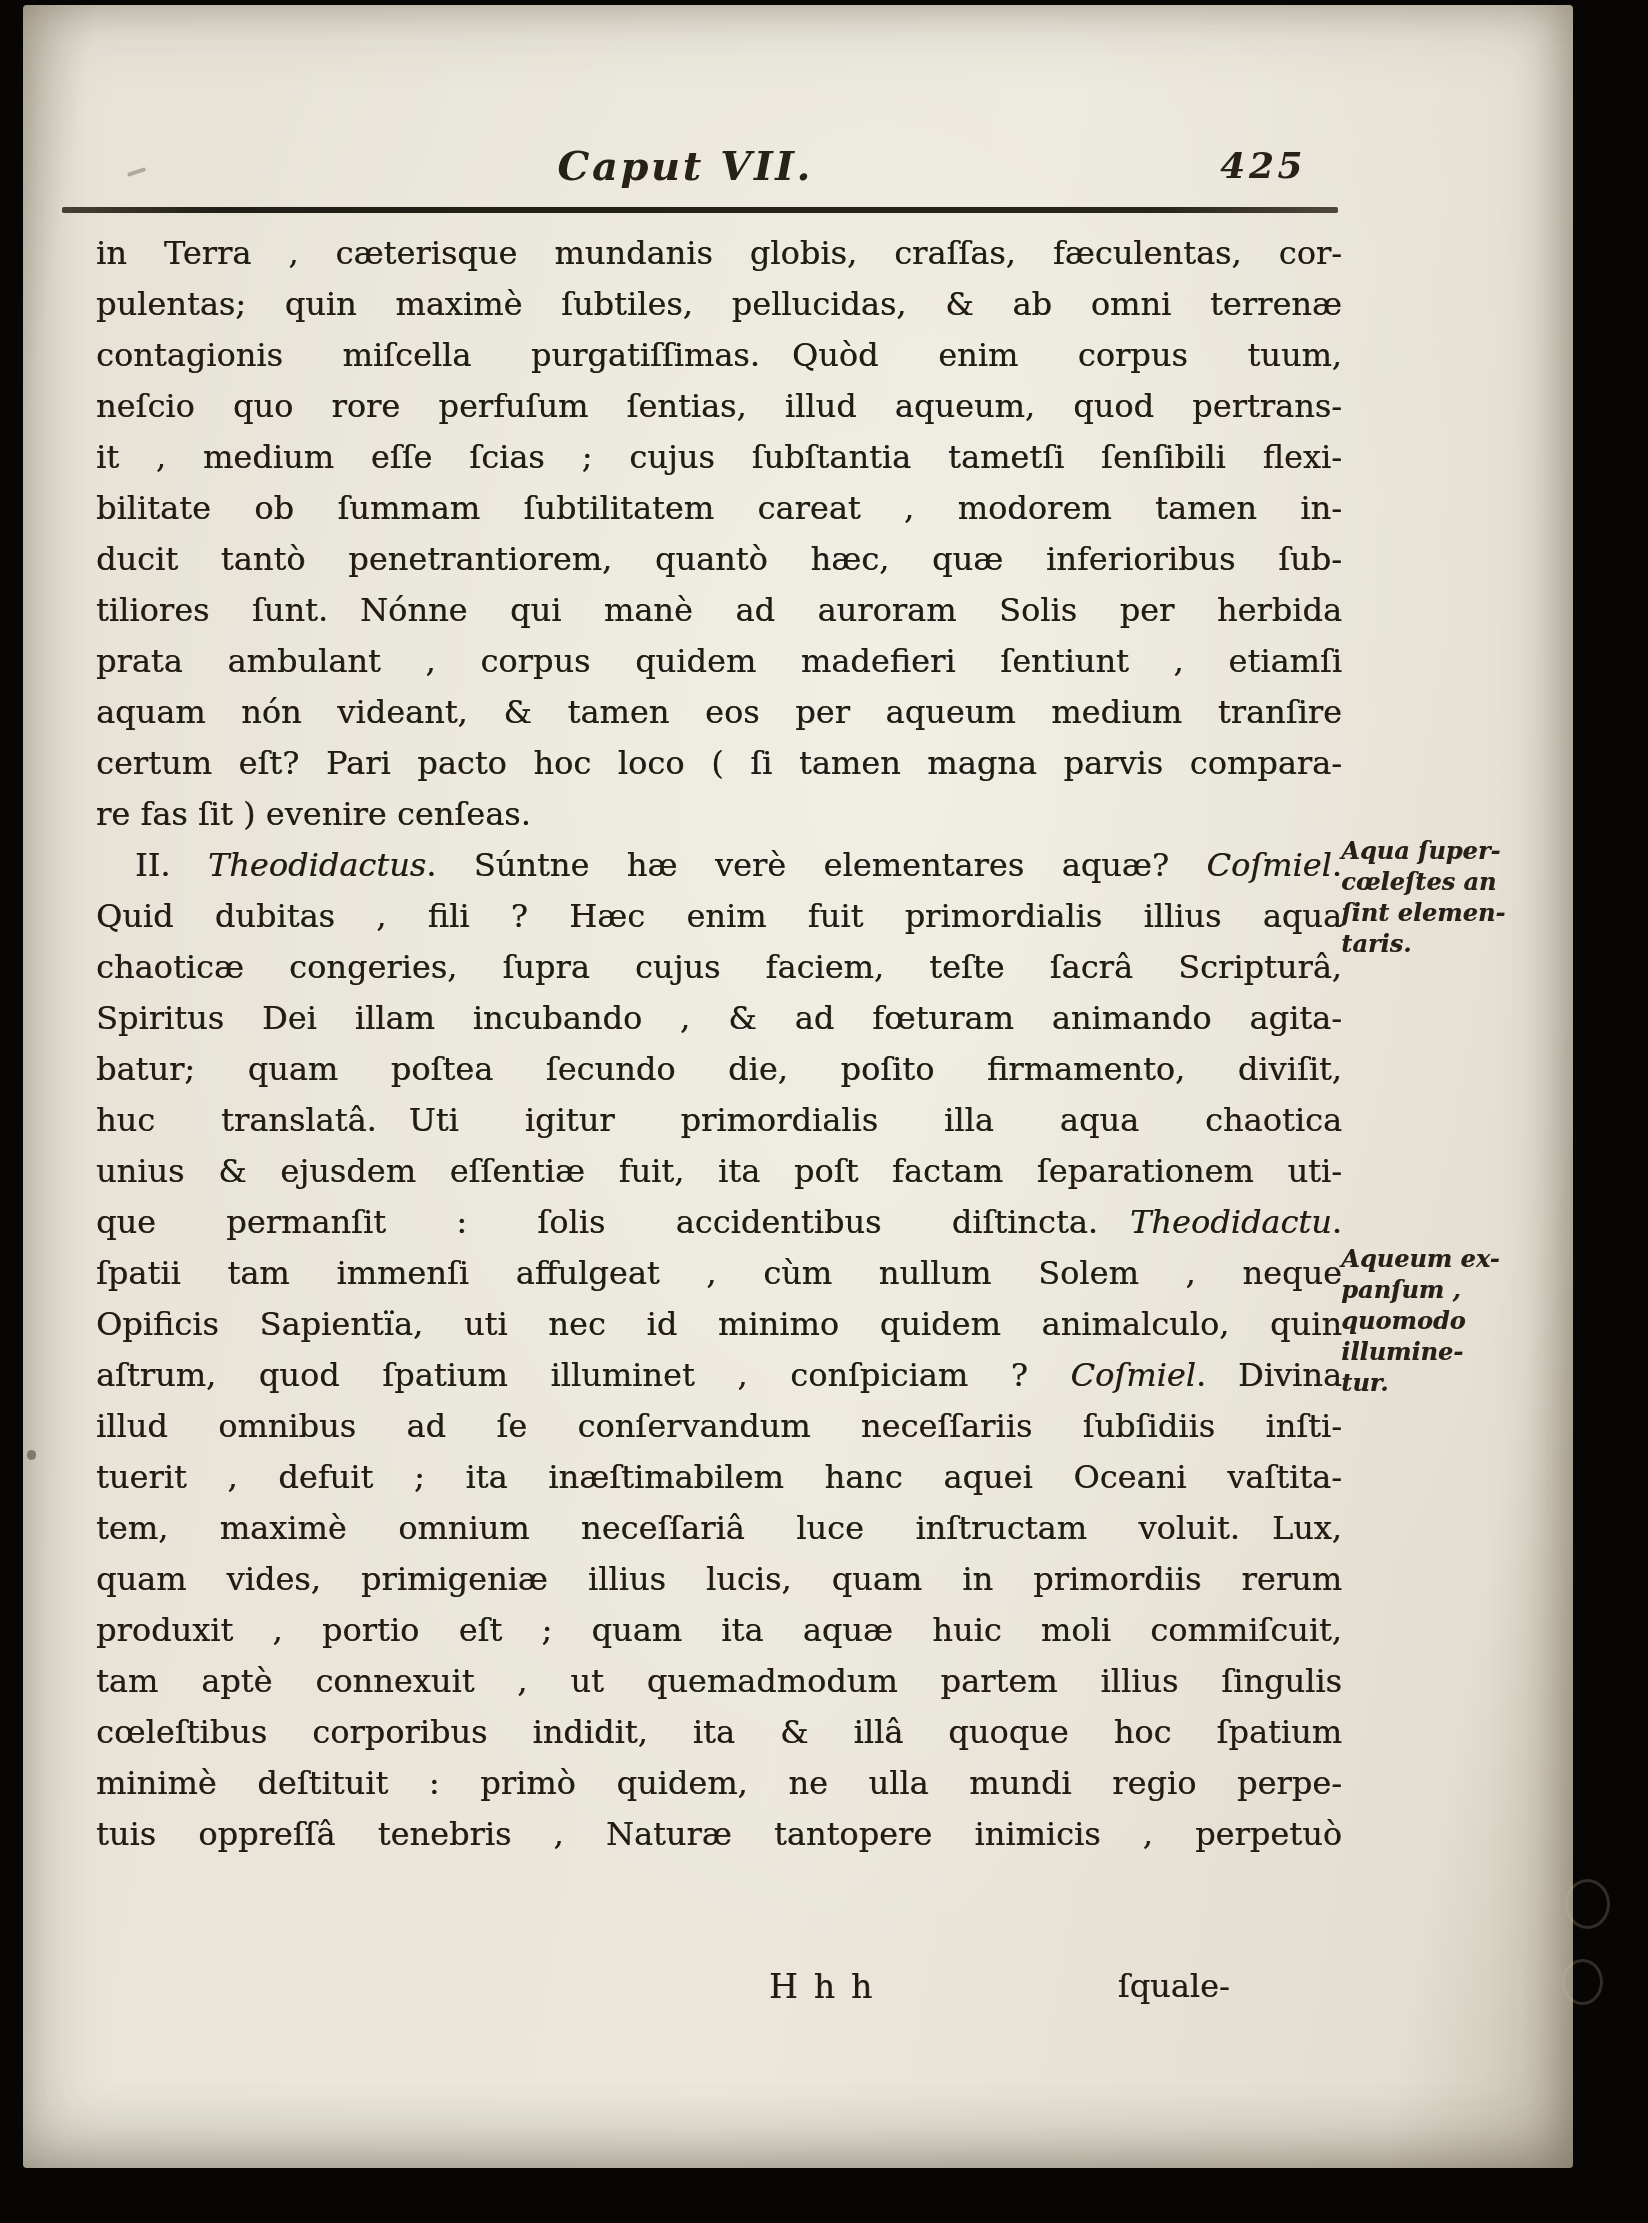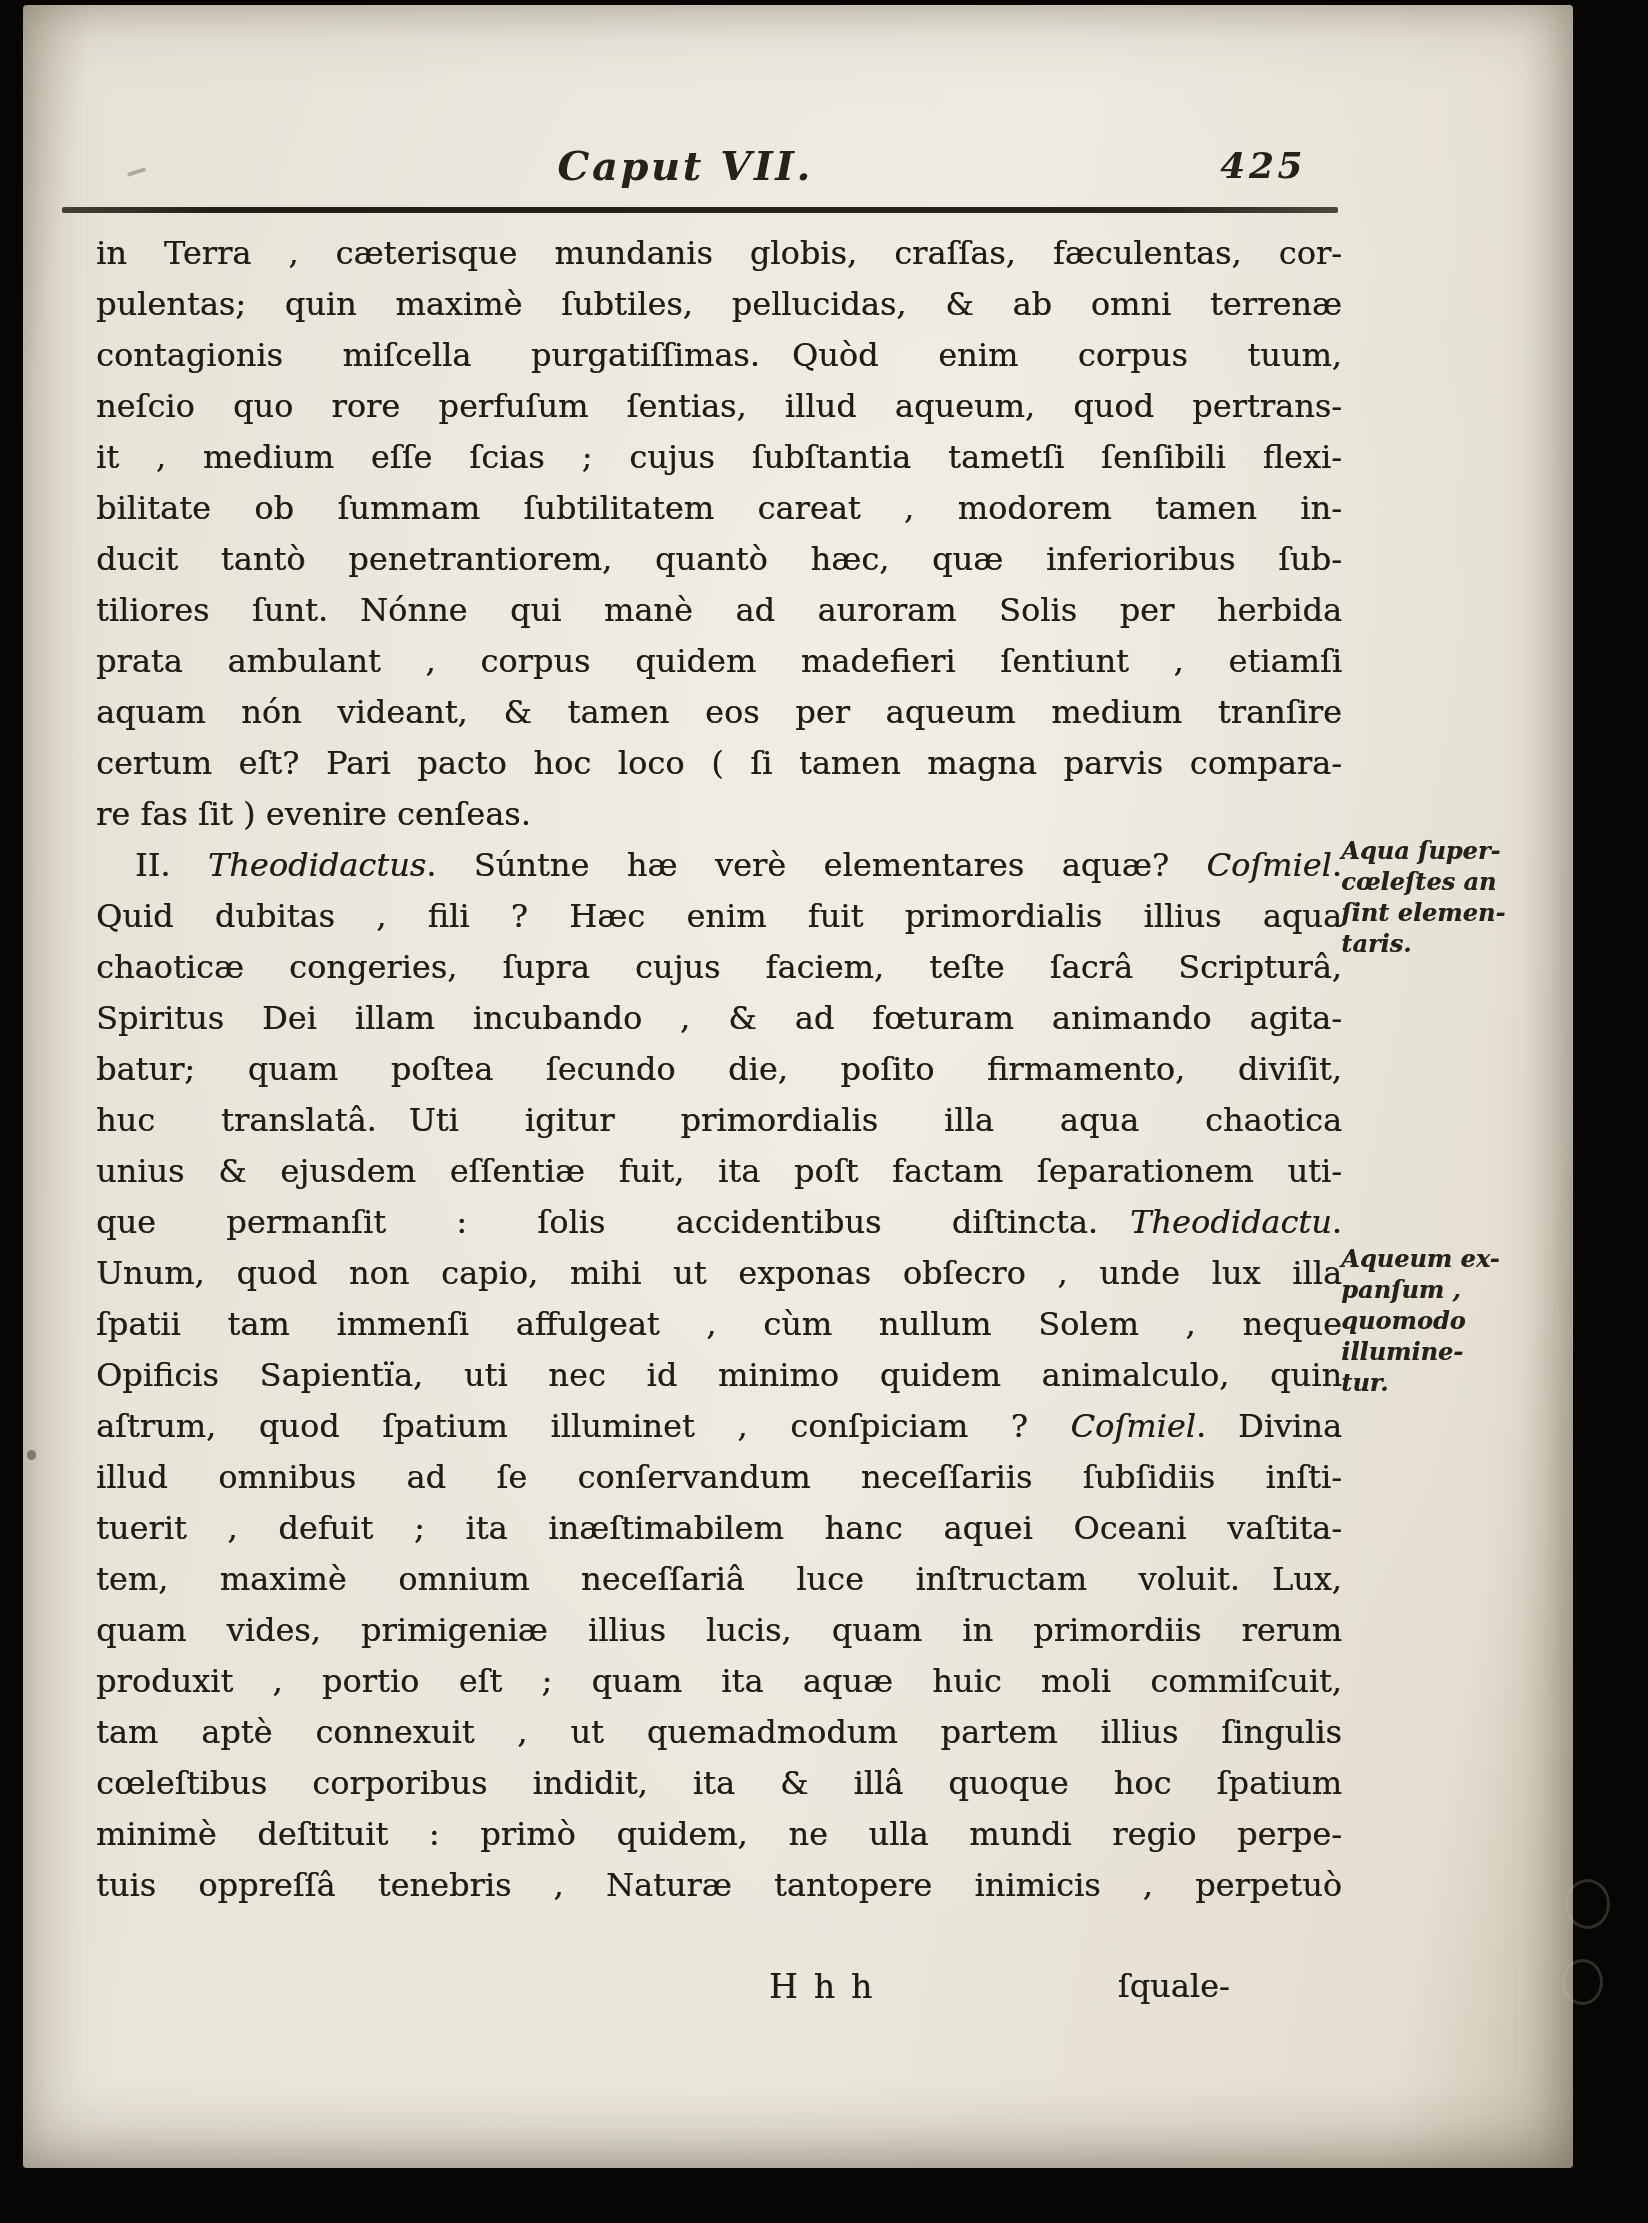--- a/index.html
+++ b/index.html
@@ -108,21 +108,20 @@
         <div class="line"><span>certum eſt? Pari pacto hoc loco ( ſi tamen magna parvis compara-</span></div>
         <div class="line nj"><span>re fas ſit ) evenire cenſeas.</span></div>
         <div class="line ind"><span>II. </span><span class="it">Theodidactus</span><span>. Súntne hæ verè elementares aquæ? </span><span class="it">Coſmiel</span><span>.</span></div>
         <div class="line"><span>Quid dubitas , fili ? Hæc enim fuit primordialis illius aqua</span></div>
         <div class="line"><span>chaoticæ congeries, ſupra cujus faciem, teſte ſacrâ Scripturâ,</span></div>
         <div class="line"><span>Spiritus Dei illam incubando , &amp; ad fœturam animando agita-</span></div>
         <div class="line"><span>batur; quam poſtea ſecundo die, poſito firmamento, diviſit,</span></div>
         <div class="line"><span>huc translatâ. Uti igitur primordialis illa aqua chaotica</span></div>
         <div class="line"><span>unius &amp; ejusdem eſſentiæ fuit, ita poſt factam ſeparationem uti-</span></div>
         <div class="line"><span>que permanſit : ſolis accidentibus diſtincta. </span><span class="it">Theodidactu</span><span>.</span></div>
-        <div class="line"><span>Unum, quod non capio, mihi ut exponas obſecro , unde lux illa</span></div>
         <div class="line"><span>ſpatii tam immenſi affulgeat , cùm nullum Solem , neque</span></div>
         <div class="line"><span>Opificis Sapientïa, uti nec id minimo quidem animalculo, quin</span></div>
         <div class="line"><span>aſtrum, quod ſpatium illuminet , conſpiciam ? </span><span class="it">Coſmiel</span><span>. Divina</span></div>
         <div class="line"><span>illud omnibus ad ſe conſervandum neceſſariis ſubſidiis inſti-</span></div>
         <div class="line"><span>tuerit , defuit ; ita inæſtimabilem hanc aquei Oceani vaſtita-</span></div>
         <div class="line"><span>tem, maximè omnium neceſſariâ luce inſtructam voluit. Lux,</span></div>
         <div class="line"><span>quam vides, primigeniæ illius lucis, quam in primordiis rerum</span></div>
         <div class="line"><span>produxit , portio eſt ; quam ita aquæ huic moli commiſcuit,</span></div>
         <div class="line"><span>tam aptè connexuit , ut quemadmodum partem illius ſingulis</span></div>
         <div class="line"><span>cœleſtibus corporibus indidit, ita &amp; illâ quoque hoc ſpatium</span></div>

